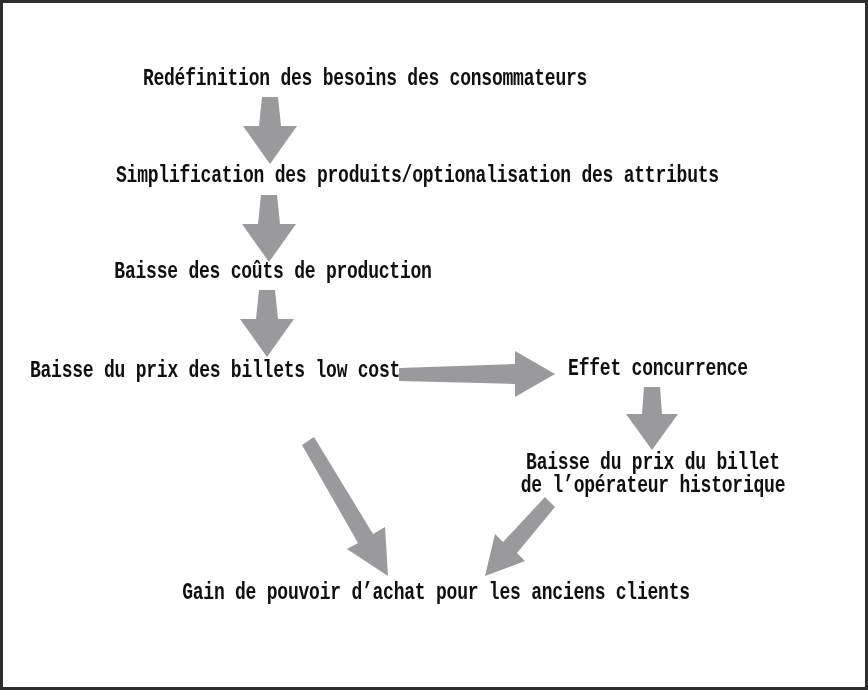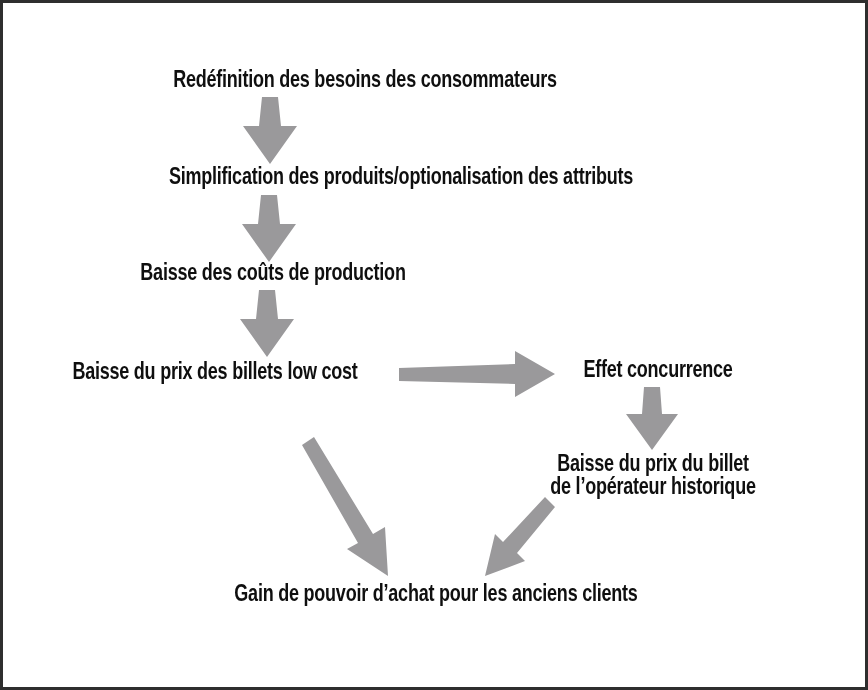--- a/index.html
+++ b/index.html
@@ -4,21 +4,21 @@
 <style>
   html, body { margin: 0; padding: 0; background: #ffffff; }
   #canvas {
     position: relative;
     width: 868px;
     height: 690px;
     box-sizing: border-box;
     background: var(--bg, #ffffff);
     border: 3px solid var(--border, #2e2e2e);
     overflow: hidden;
-    font-family: Liberation Sans, sans-serif;
+    font-family: Liberation Mono, monospace;
   }
   .label {
     position: absolute;
     width: 760px;
     text-align: center;
     white-space: nowrap;
     font-weight: 700;
     font-size: 24px;
     line-height: 25px;
     color: var(--text, #0f0f0f);

